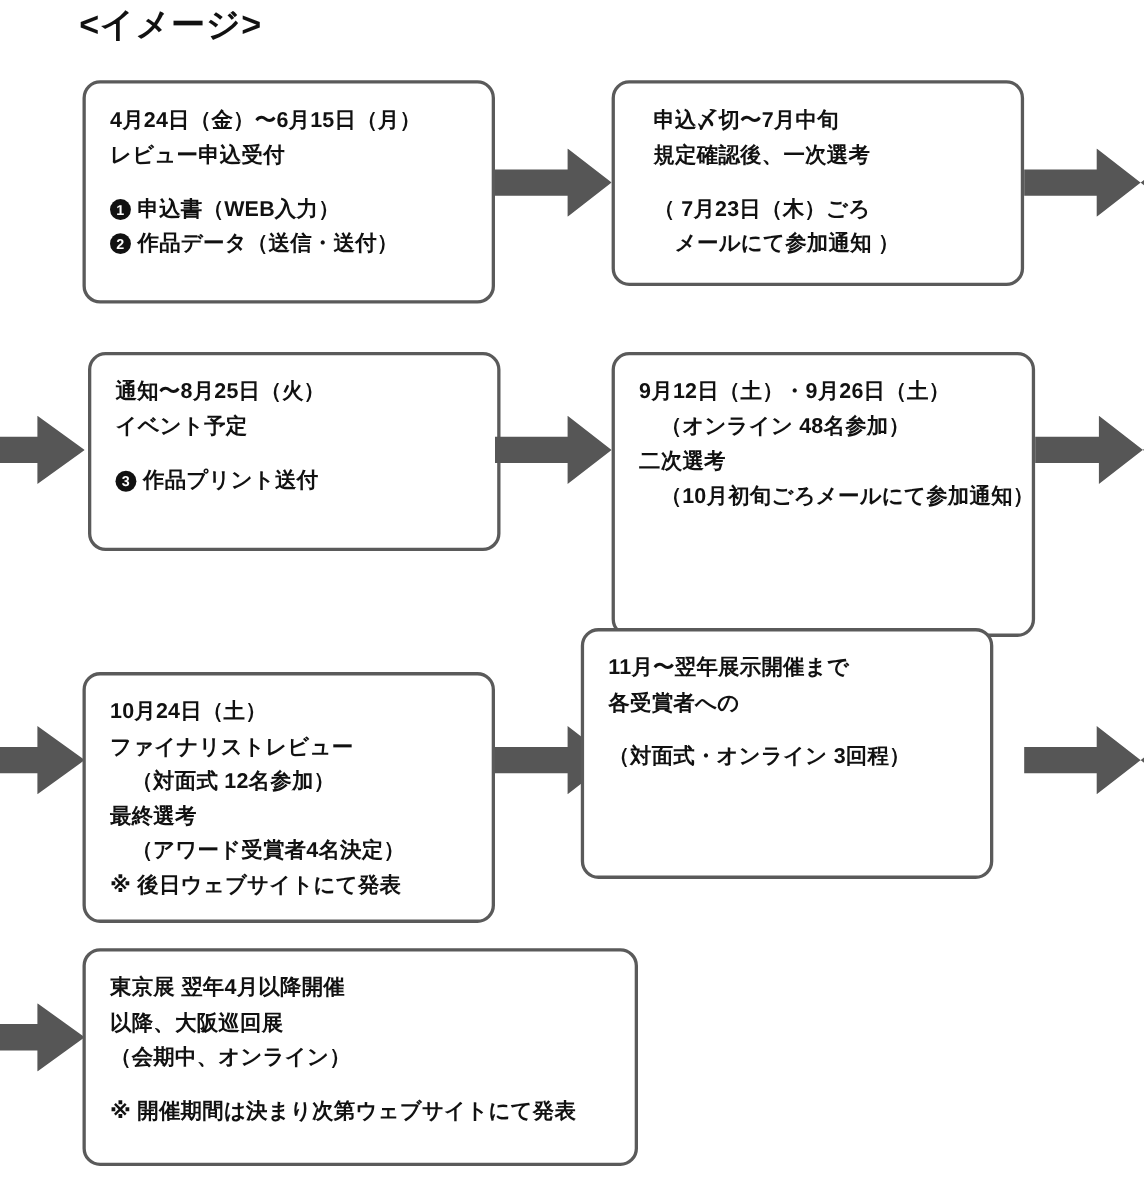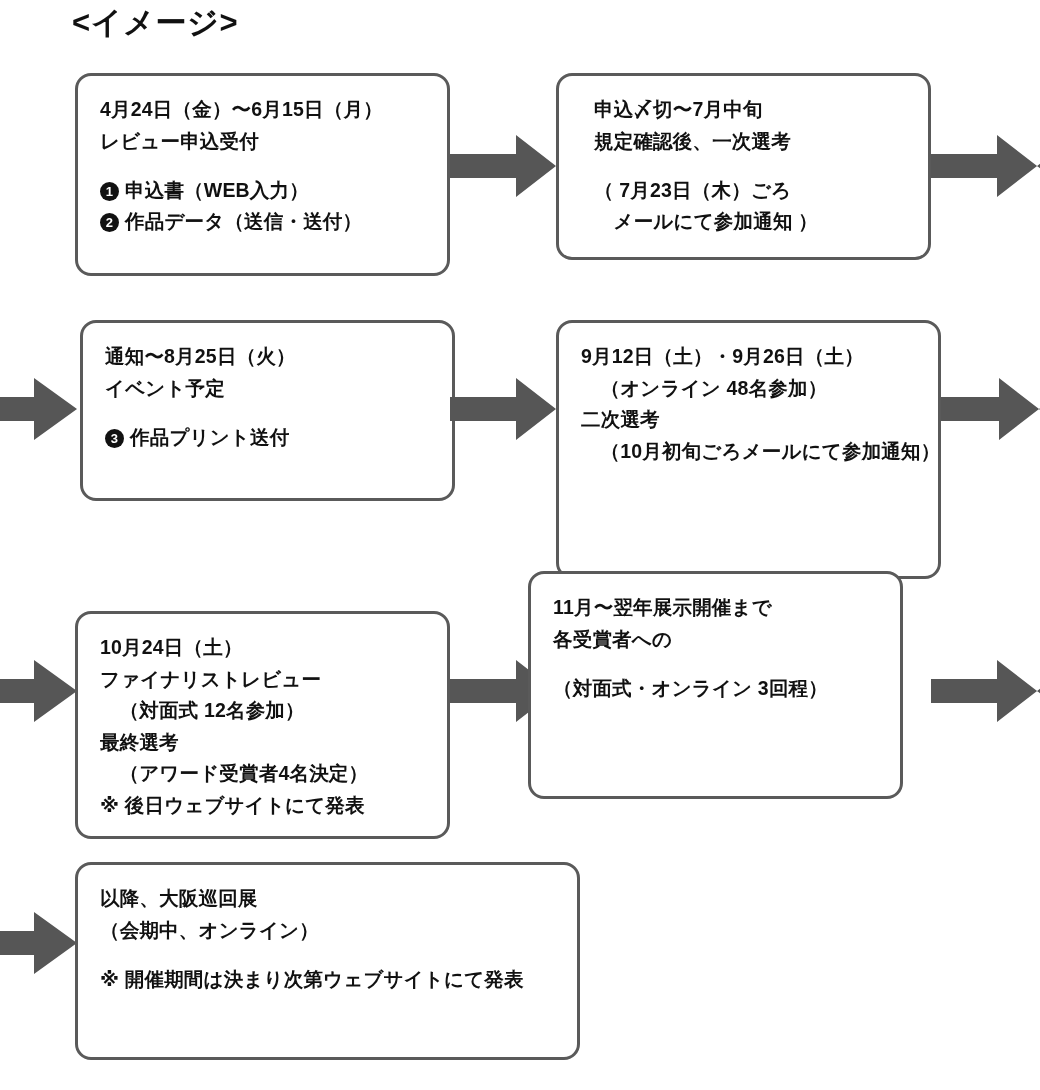--- a/index.html
+++ b/index.html
@@ -199,20 +199,21 @@
   </div>
 
   <div class="arrow" style="left:-32px; top:912px; width:109px; height:62px;">
     <svg width="109" height="62" viewBox="0 0 109 62" aria-hidden="true">
       <path d="M0,19 L66,19 L66,0 L109,31 L66,62 L66,43 L0,43 Z" fill="#565656"></path>
     </svg>
   </div>
 
   <div class="box" id="box6" style="left: 75px; top: 862px; width: 505px; height: 198px; border-color: rgb(90, 90, 90);">
     <div class="box-lines">
+      <span class="line">東京展 翌年4月以降開催</span>
       <span class="line">以降、大阪巡回展</span>
       <span class="line">（会期中、オンライン）</span>
       <span class="line blank"></span>
       <span class="line">※ 開催期間は決まり次第ウェブサイトにて発表</span>
     </div>
   </div>
 
 </div>
 
 </body></html>

